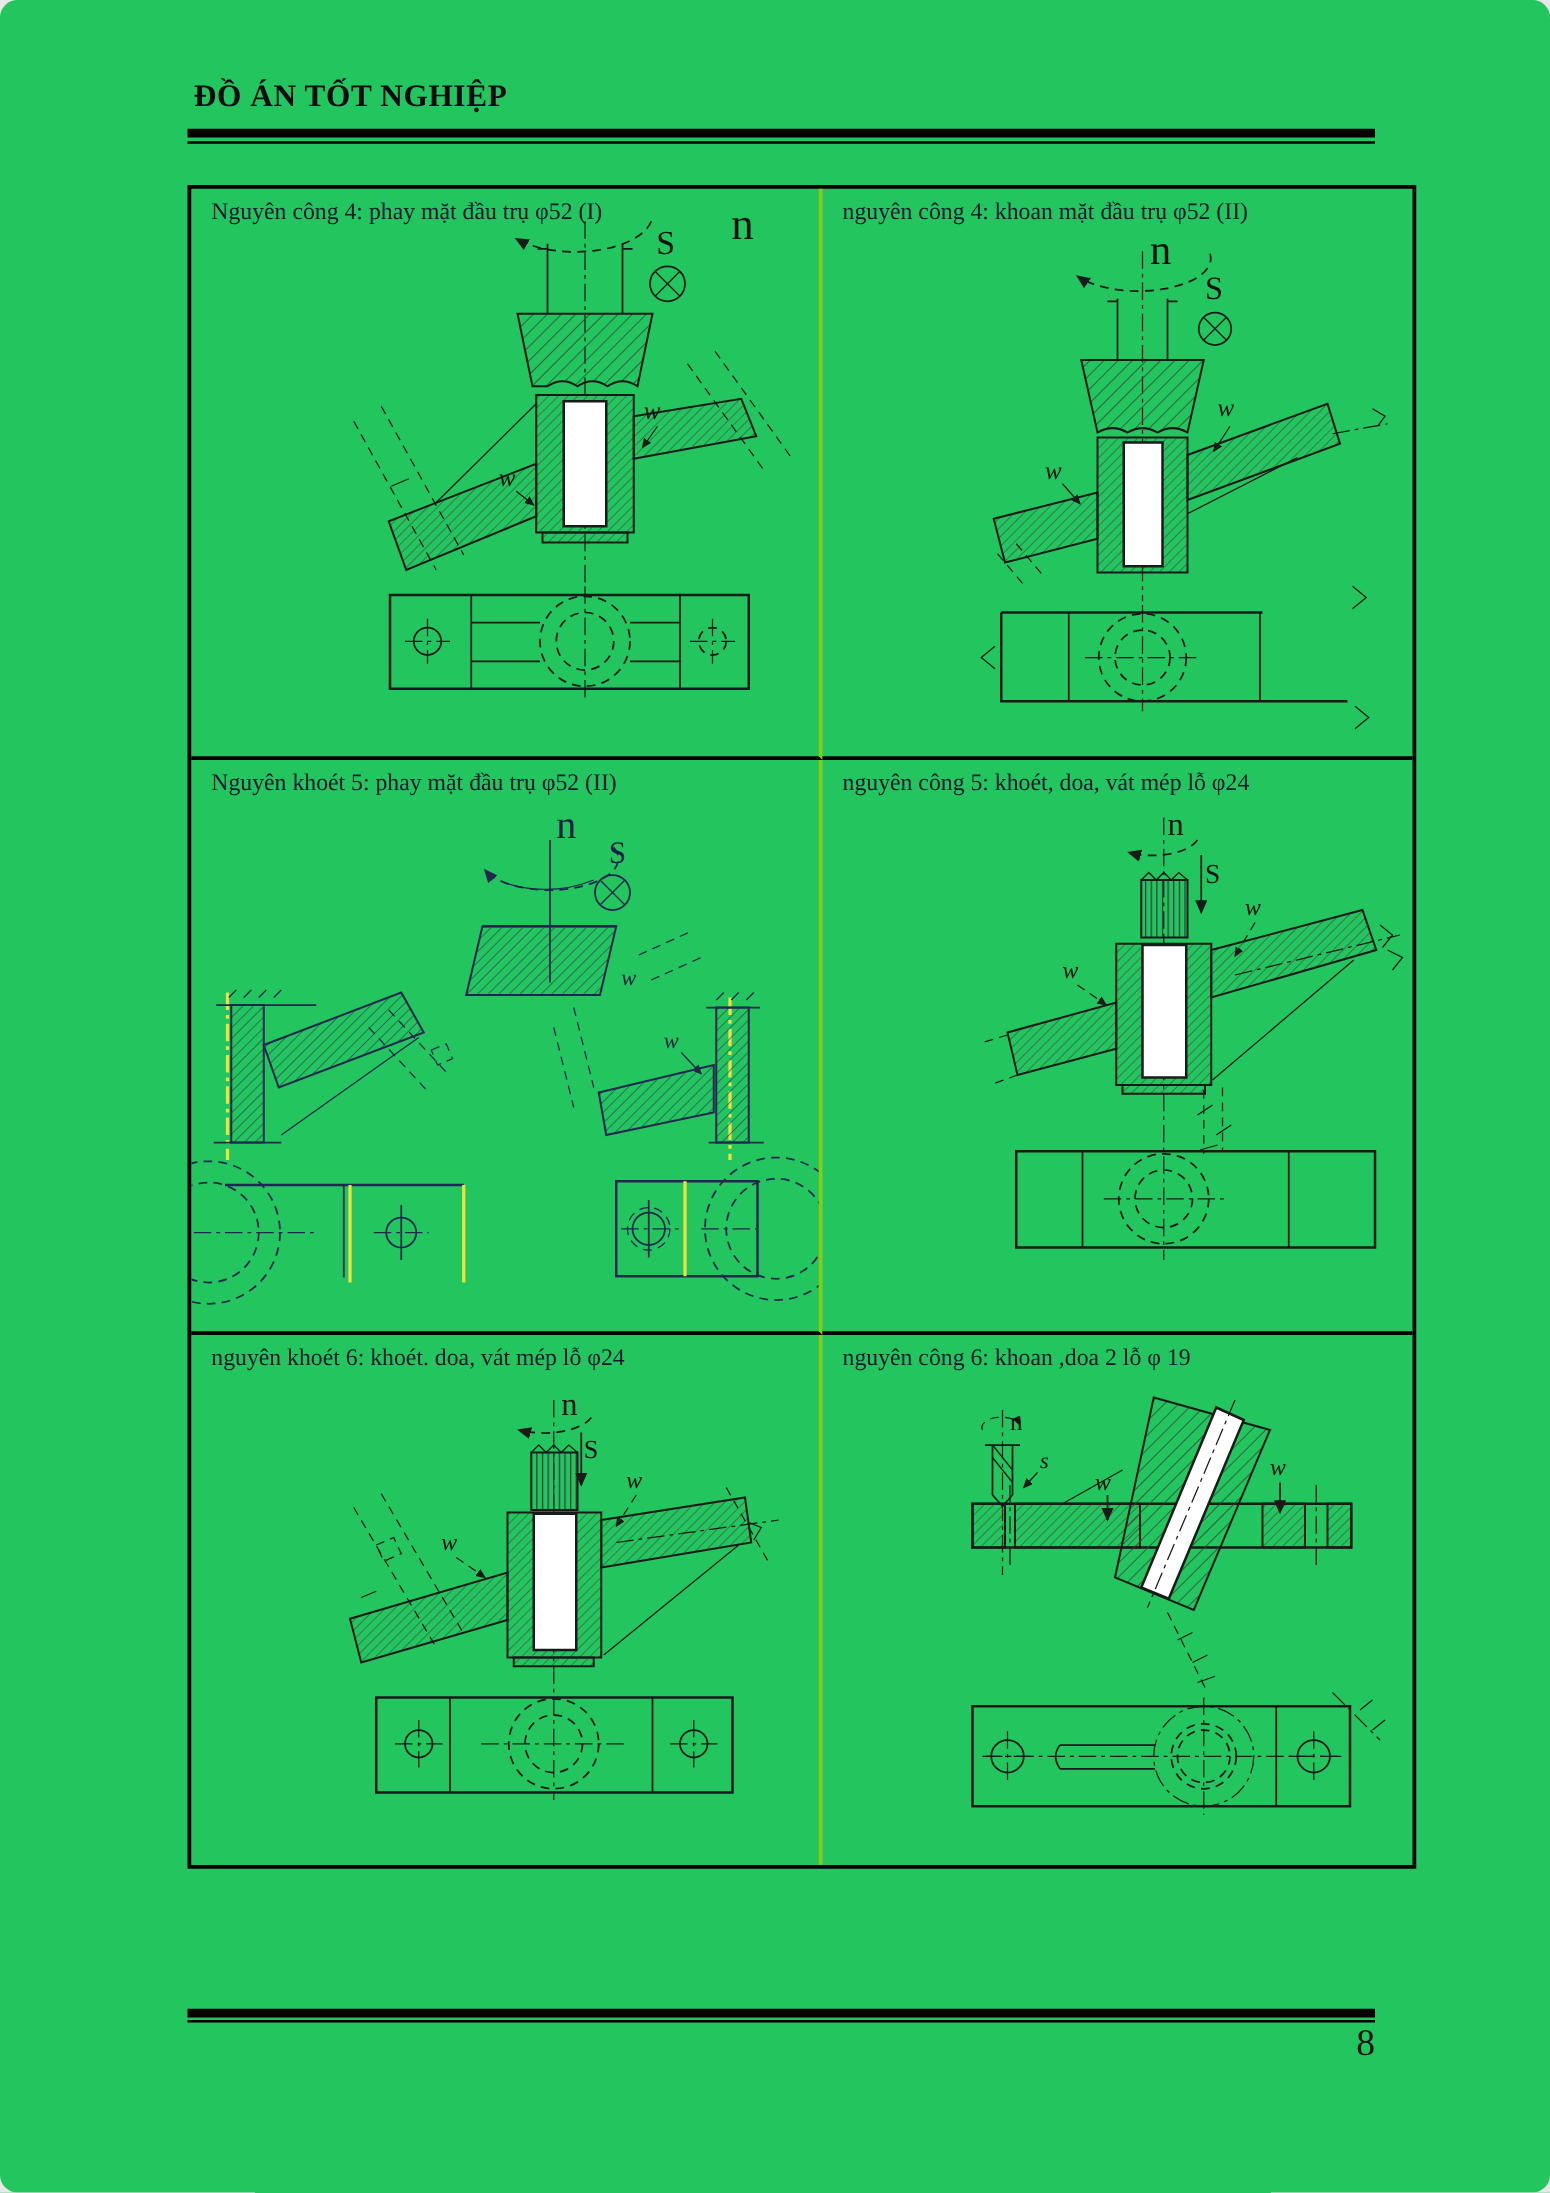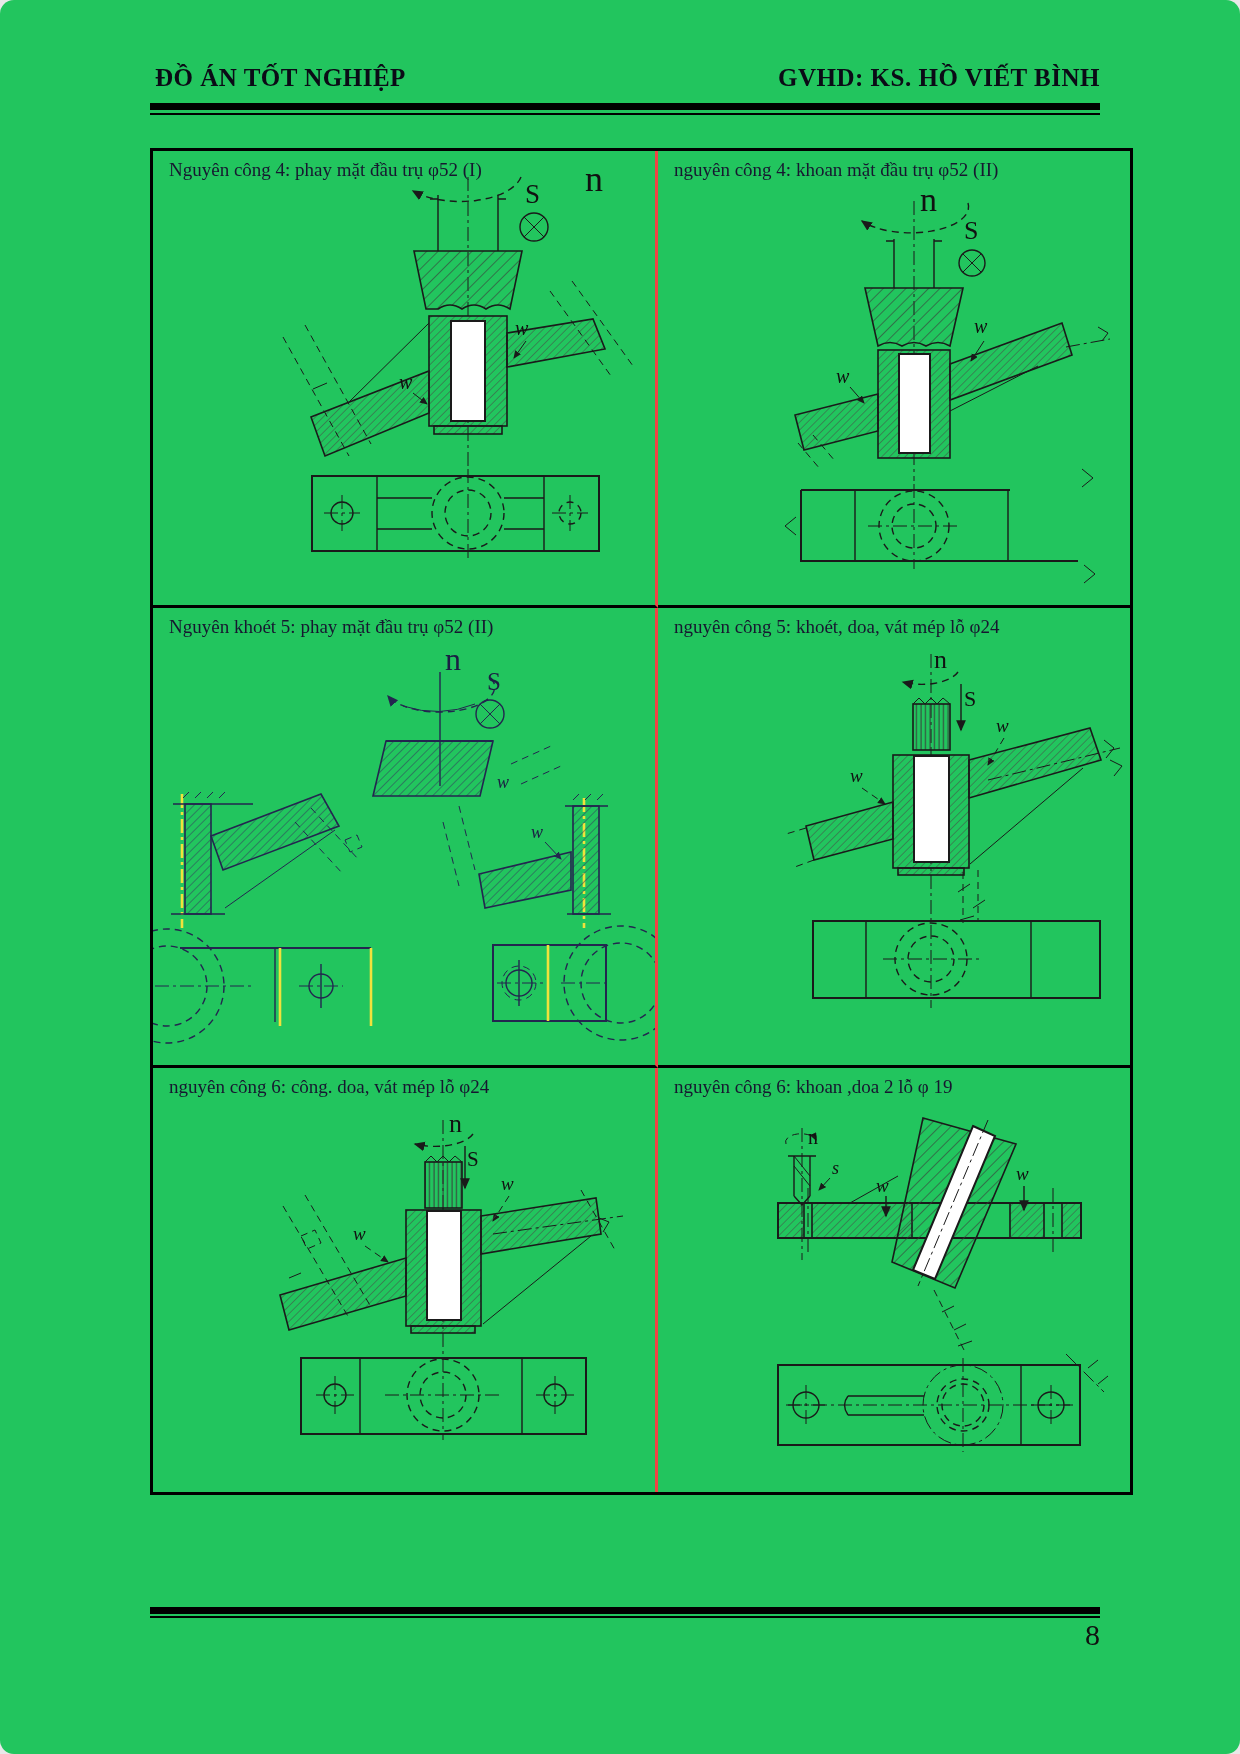--- a/index.html
+++ b/index.html
@@ -10,21 +10,21 @@
   .hdr-right{left:640px;width:460px;text-align:right;}
   .rule{position:absolute;left:150px;width:950px;background:#000;}
   .rule-thick-top{top:103px;height:7px;}
   .rule-thin-top{top:113px;height:2px;}
   .rule-thick-bot{top:1607px;height:7px;}
   .rule-thin-bot{top:1616px;height:2px;}
   .pageno{position:absolute;left:1085px;top:1618px;font-size:30px;color:#111;}
   .sheet{position:absolute;left:150px;top:148px;width:983px;height:1347px;border:3px solid #000;
          box-sizing:border-box;display:grid;grid-template-columns:505px 1fr;grid-template-rows:457px 460px 1fr;}
   .cell{position:relative;box-sizing:border-box;overflow:hidden;}
-  .cell.br{border-right:3px solid #ef4444;}
+  .cell.br{border-right:3px solid #84cc16;}
   .cell.bb{border-bottom:3px solid #000;}
   .cap{position:absolute;left:16px;top:8px;font-size:19px;color:#171730;white-space:nowrap;z-index:2;}
   .draw{position:absolute;left:0;top:0;}
   
   svg .s{fill:none;stroke:#1a1a1a;stroke-width:1.4;}
   svg .s2{fill:none;stroke:#1a1a1a;stroke-width:2;}
   svg .thin{fill:none;stroke:#1a1a1a;stroke-width:1;}
   svg .ht{fill:url(#h45);stroke:#1a1a1a;stroke-width:1.6;}
   svg .htf{fill:url(#h45f);stroke:#1a1a1a;stroke-width:1.6;}
   svg .htn{fill:url(#h45n);stroke:#23264f;stroke-width:1.6;}
@@ -60,21 +60,20 @@
       <marker id="arw" markerWidth="9" markerHeight="8" refX="7" refY="3.5" orient="auto">
         <path d="M0,0 L8,3.5 L0,7 z" fill="#1a1a1a"></path>
       </marker>
       <marker id="arwN" markerWidth="9" markerHeight="8" refX="7" refY="3.5" orient="auto">
         <path d="M0,0 L8,3.5 L0,7 z" fill="#23264f"></path>
       </marker>
     </defs>
   </svg>
 
   <div class="hdr hdr-left">ĐỒ ÁN TỐT NGHIỆP</div>
-  <div class="hdr hdr-right">GVHD: KS. HỒ VIẾT BÌNH</div>
   <div class="rule rule-thick-top"></div>
   <div class="rule rule-thin-top"></div>
 
   <div class="sheet">
 
     <div class="cell br bb">
       <div class="cap">Nguyên công 4: phay mặt đầu trụ φ52 (I)</div>
       <svg class="draw" width="502" height="454" viewBox="0 0 502 454">
         <text class="t" x="432" y="40" font-size="36">n</text>
         <text class="t" x="372" y="52" font-size="27">S</text>
@@ -228,21 +227,21 @@
 
         <rect class="s2" x="155" y="313" width="287" height="77"></rect>
         <path class="s" d="M208,313 V390 M373,313 V390"></path>
         <circle class="s dsh" cx="273" cy="351" r="36"></circle>
         <circle class="s dsh" cx="273" cy="351" r="23"></circle>
         <path class="thin dd" d="M225,351 H321"></path>
       </svg>
     </div>
 
     <div class="cell br">
-      <div class="cap">nguyên công 6: công. doa, vát mép lỗ φ24</div>
+      <div class="cap">nguyên khoét 6: khoét. doa, vát mép lỗ φ24</div>
       <svg class="draw" width="502" height="421" viewBox="0 0 502 421">
         <text class="t" x="296" y="64" font-size="26">n</text>
         <path class="s dsh" d="M320,66 A40 18 0 0 1 262,76" marker-end="url(#arw)"></path>
         <path class="thin dd" d="M290,52 V142"></path>
         <rect class="vr" x="272" y="94" width="37" height="46"></rect>
         <path class="thin" d="M272,94 L278,88 L284,94 L290,88 L296,94 L302,88 L309,94"></path>
         <text class="t" x="314" y="98" font-size="21">S</text>
         <path class="s" d="M312,78 V120" marker-end="url(#arw)"></path>
         <text class="t it" x="200" y="172" font-size="19">w</text>
         <path class="thin dsh" d="M212,178 L235,194" marker-end="url(#arw)"></path>

